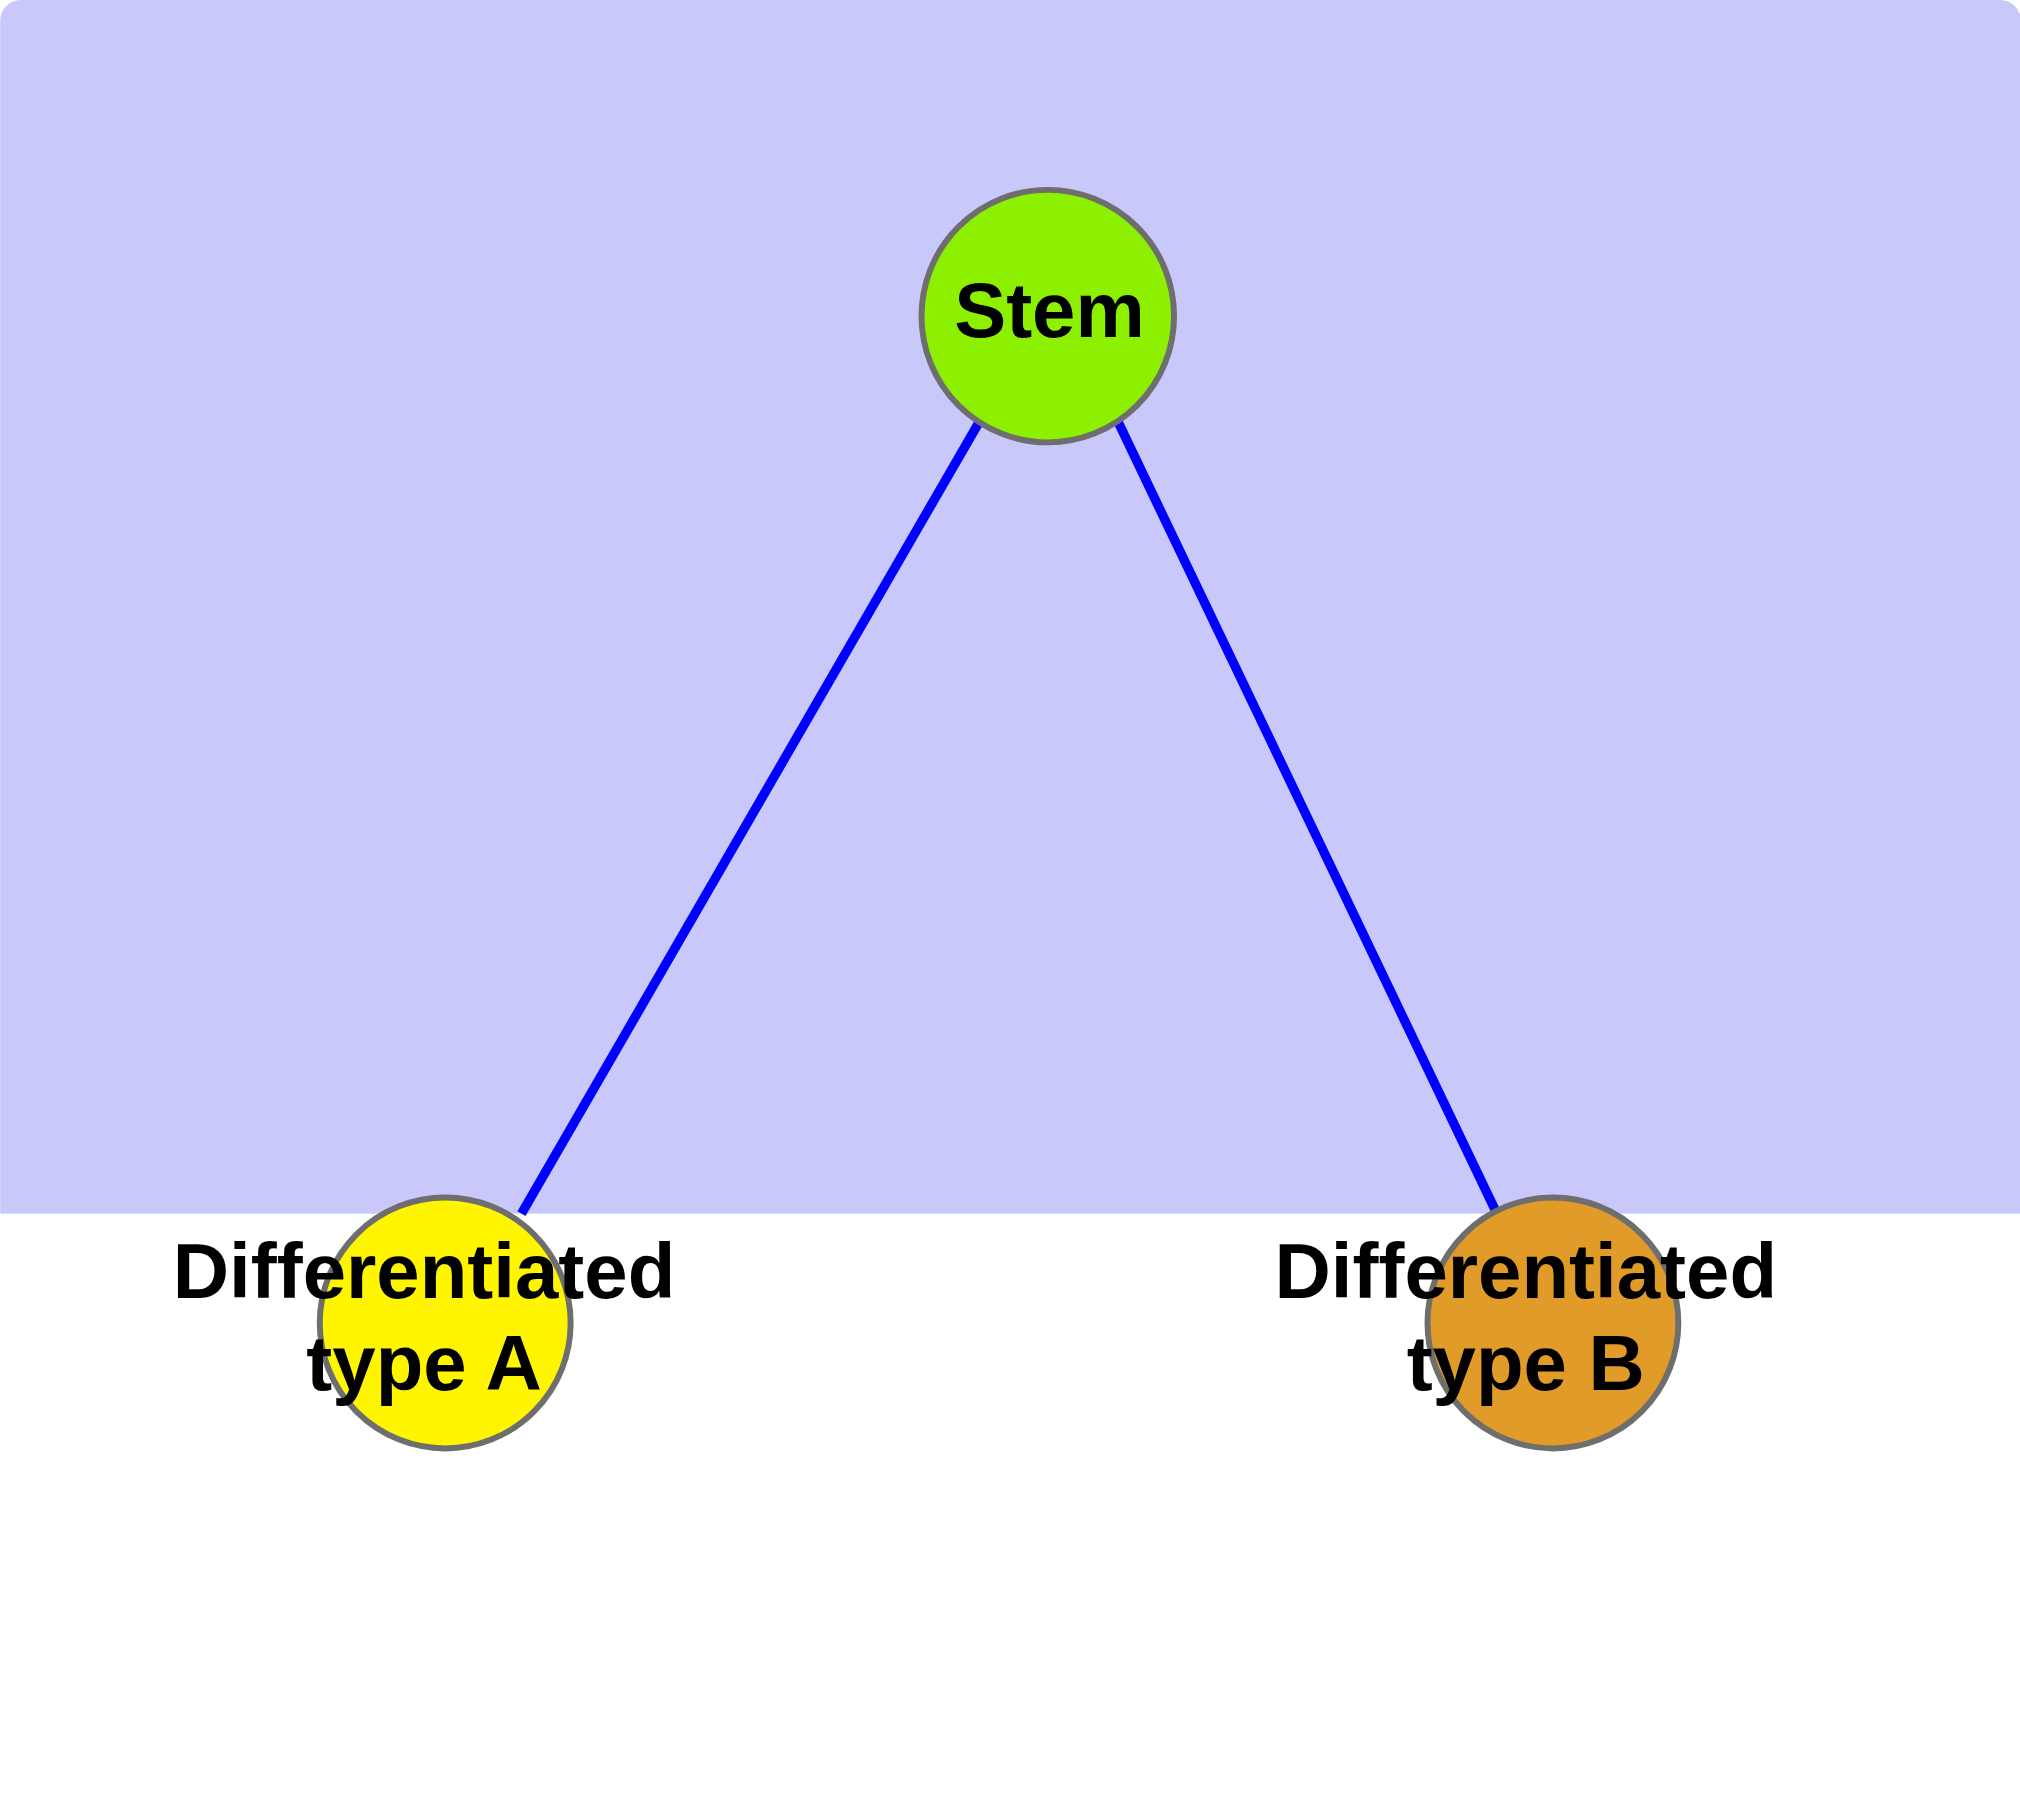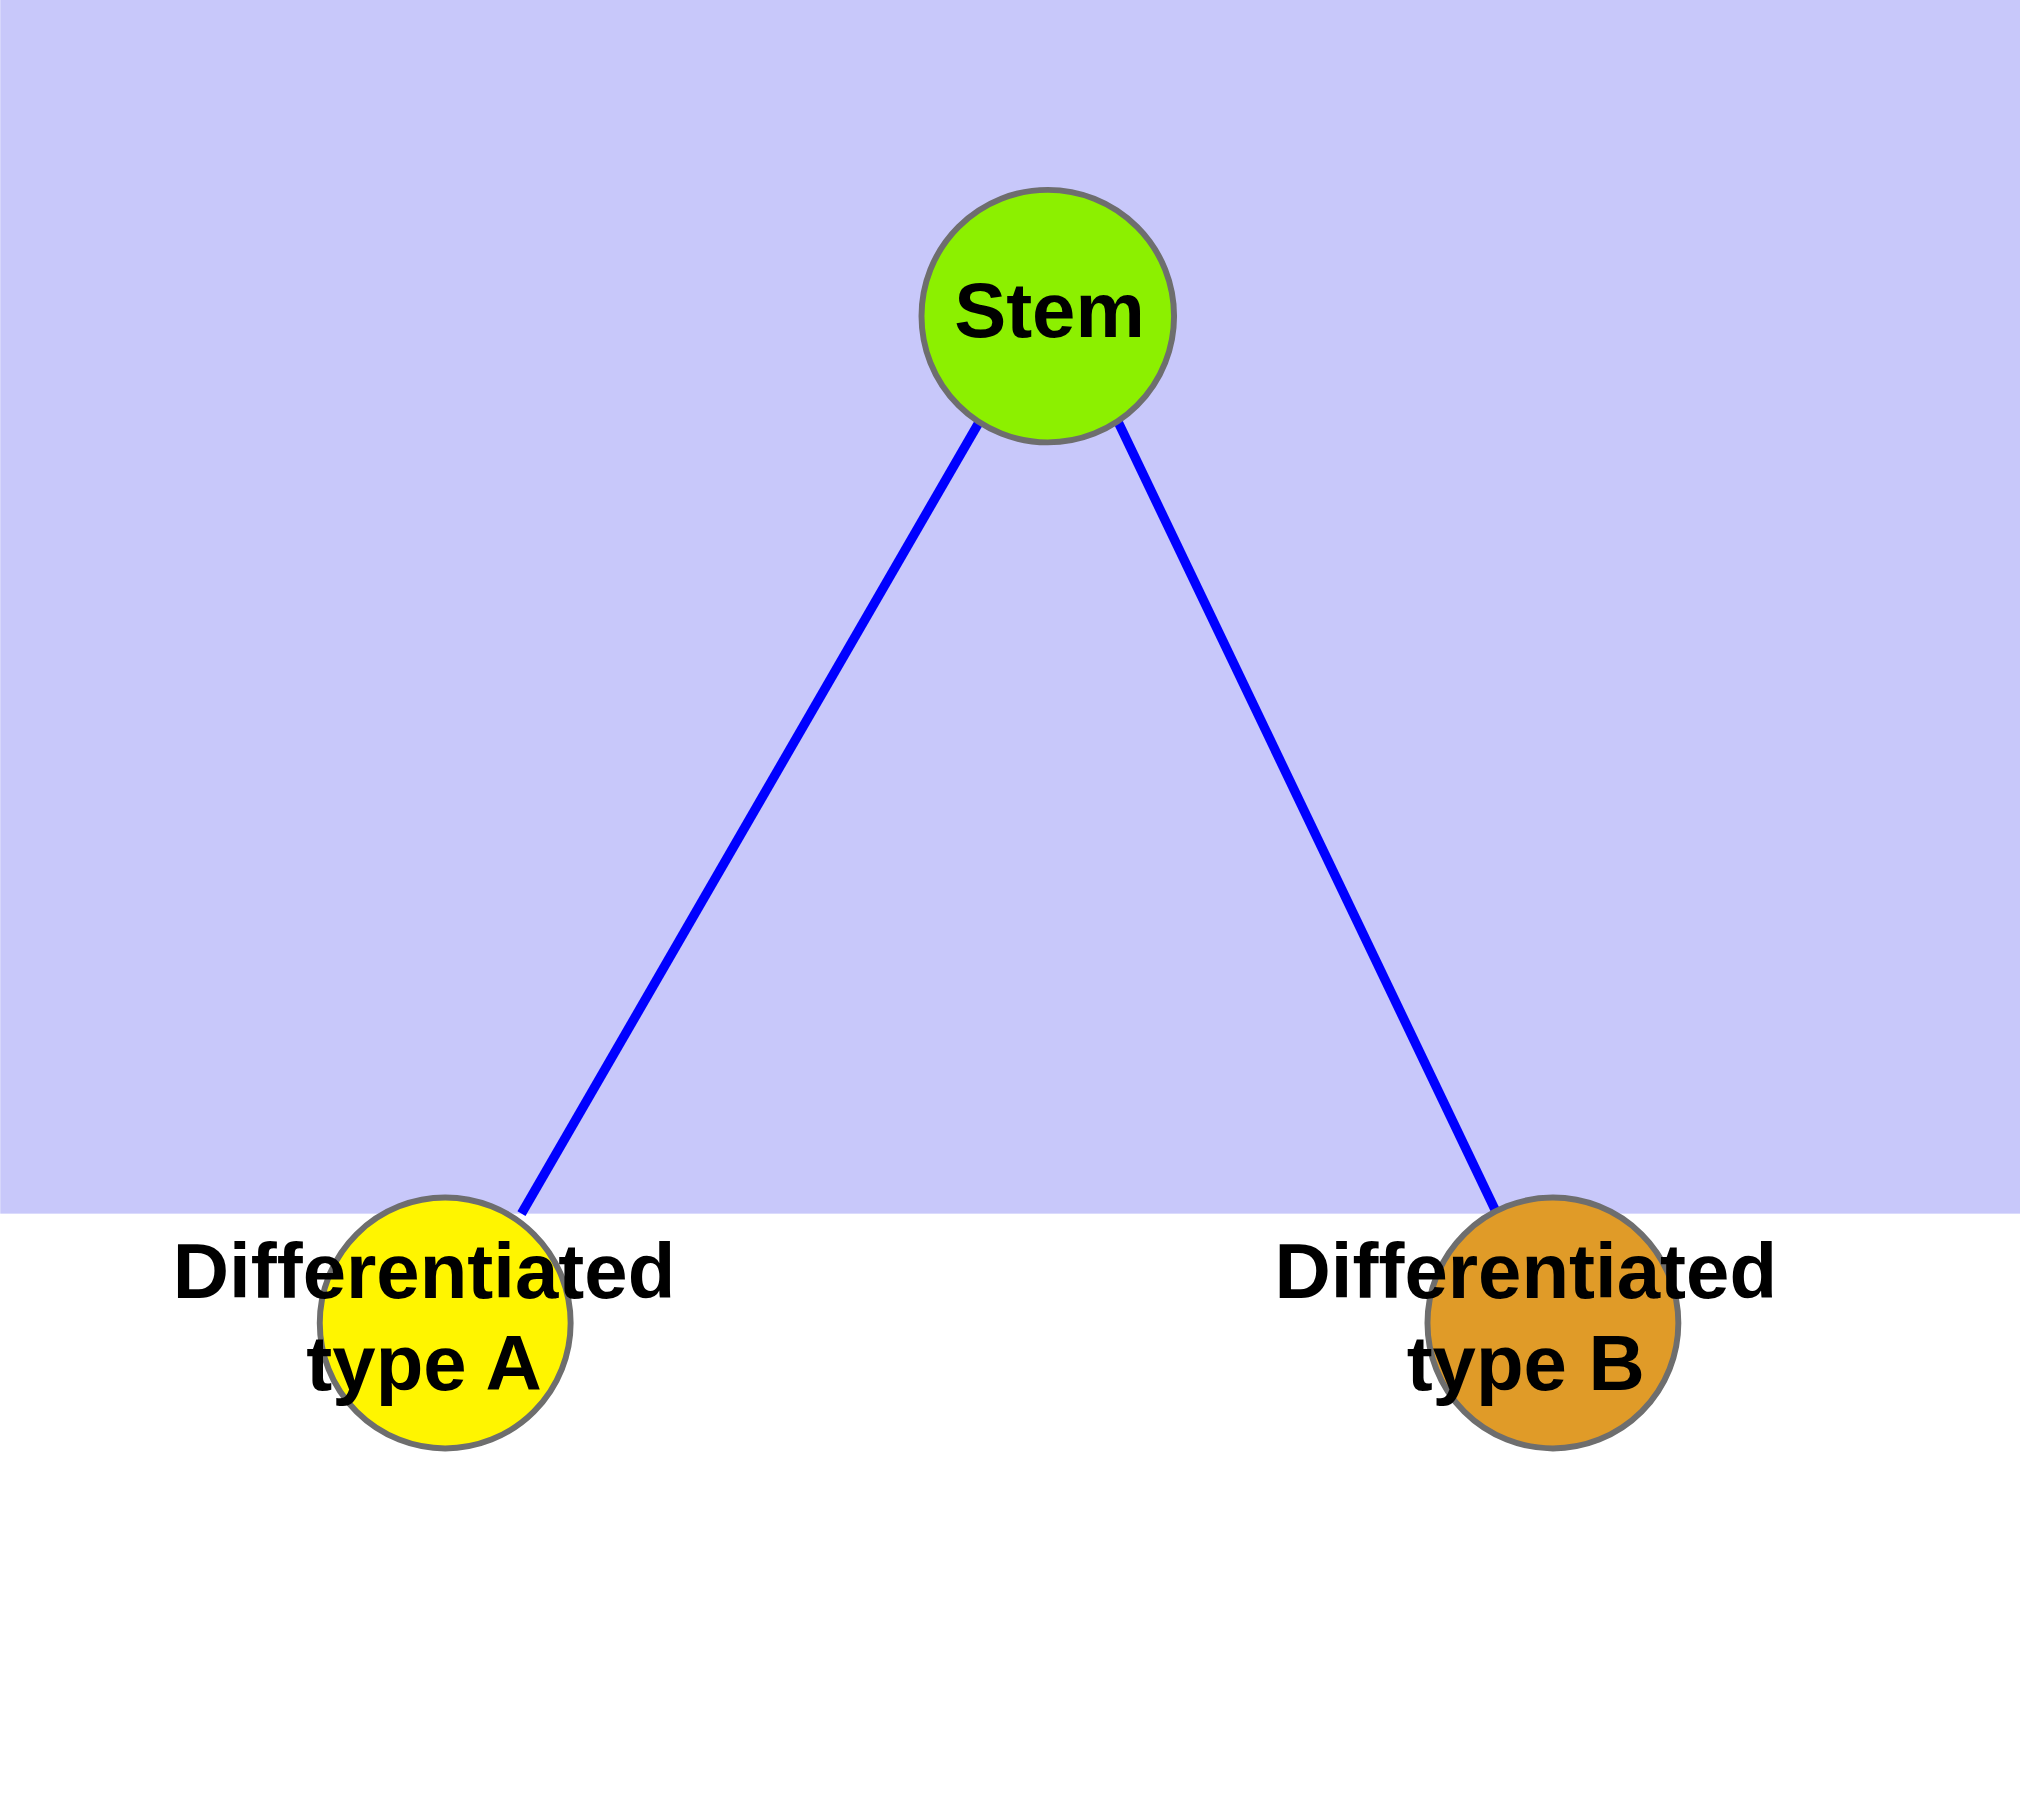--- a/index.html
+++ b/index.html
@@ -28,21 +28,21 @@
     font-weight: bold;
     fill: #000000;
     text-anchor: middle;
     dominant-baseline: middle;
     paint-order: normal;
   }
 </style>
 </head>
 <body>
 
-<div id="canvas" style="width: 2021px; height: 1812px;">
+<div id="canvas" style="width: 2021px; height: 1812px; border-radius: 21px;">
   <svg id="graph-svg" viewBox="0 0 2384 2138" xmlns="http://www.w3.org/2000/svg" style="width: 2021px; height: 1812px;">
 
     <rect id="bg-rect" x="0" y="0" width="2384" height="1432" fill="#C8C8FA"></rect>
 
     <g id="edges-layer">
         <line x1="1155" y1="498" x2="615" y2="1432" stroke="#0000FF" stroke-width="11" stroke-linecap="butt"></line>
         <line x1="1319" y1="498" x2="1766" y2="1432" stroke="#0000FF" stroke-width="11" stroke-linecap="butt"></line>
       </g>
 
     <g id="nodes-layer">

